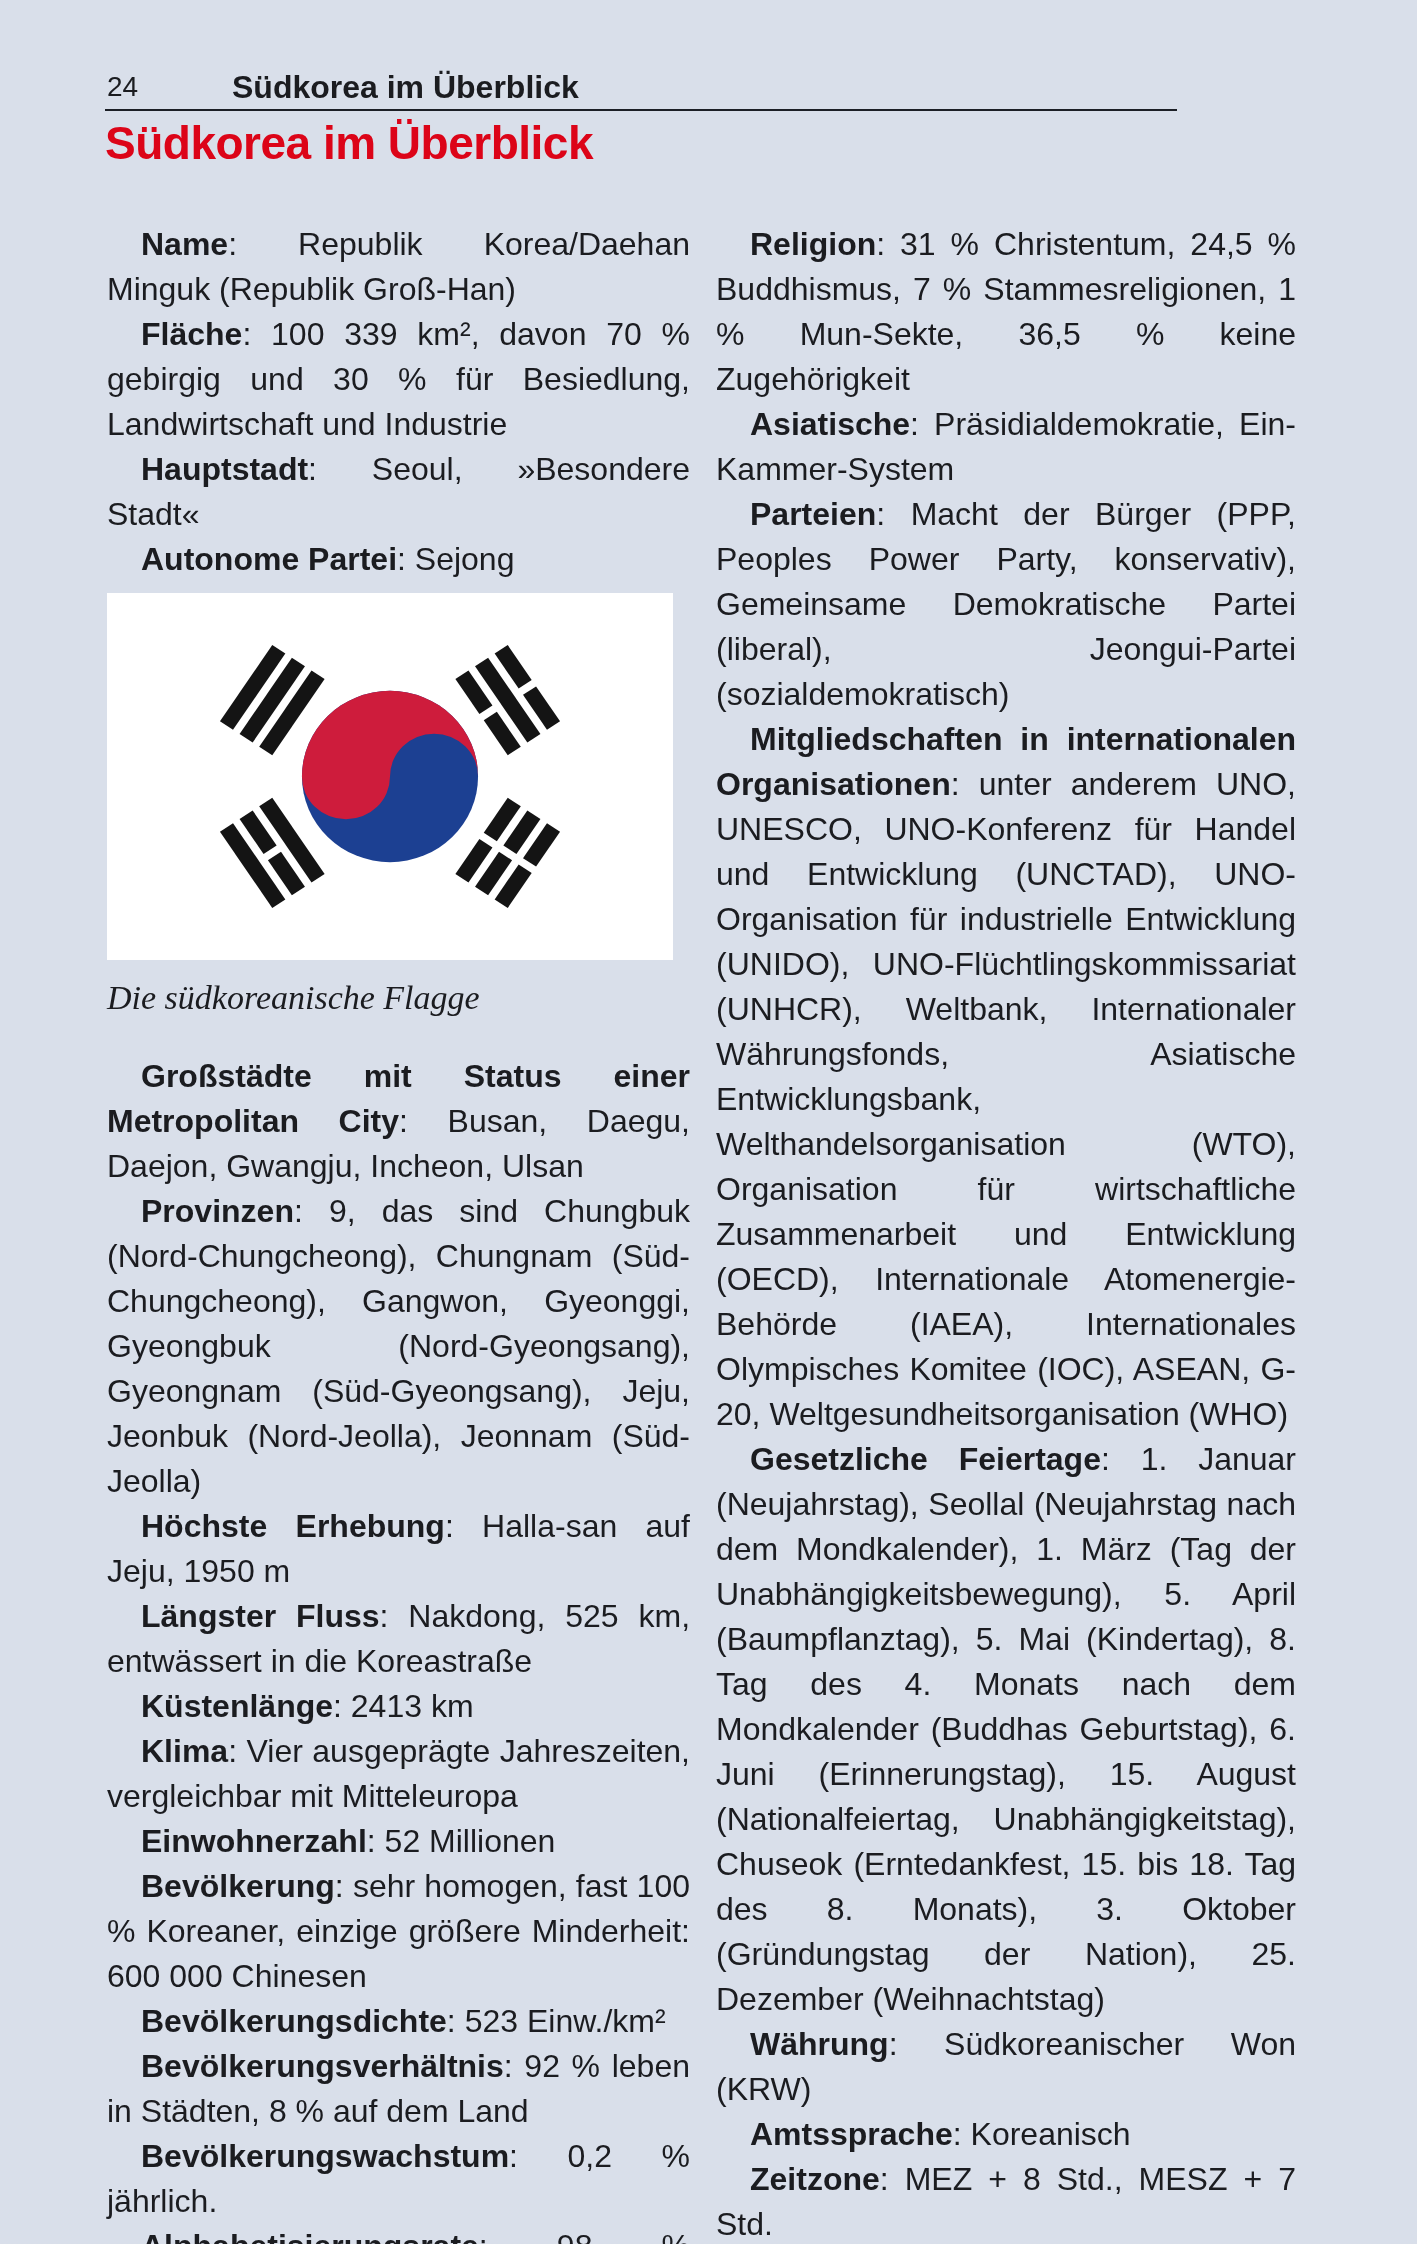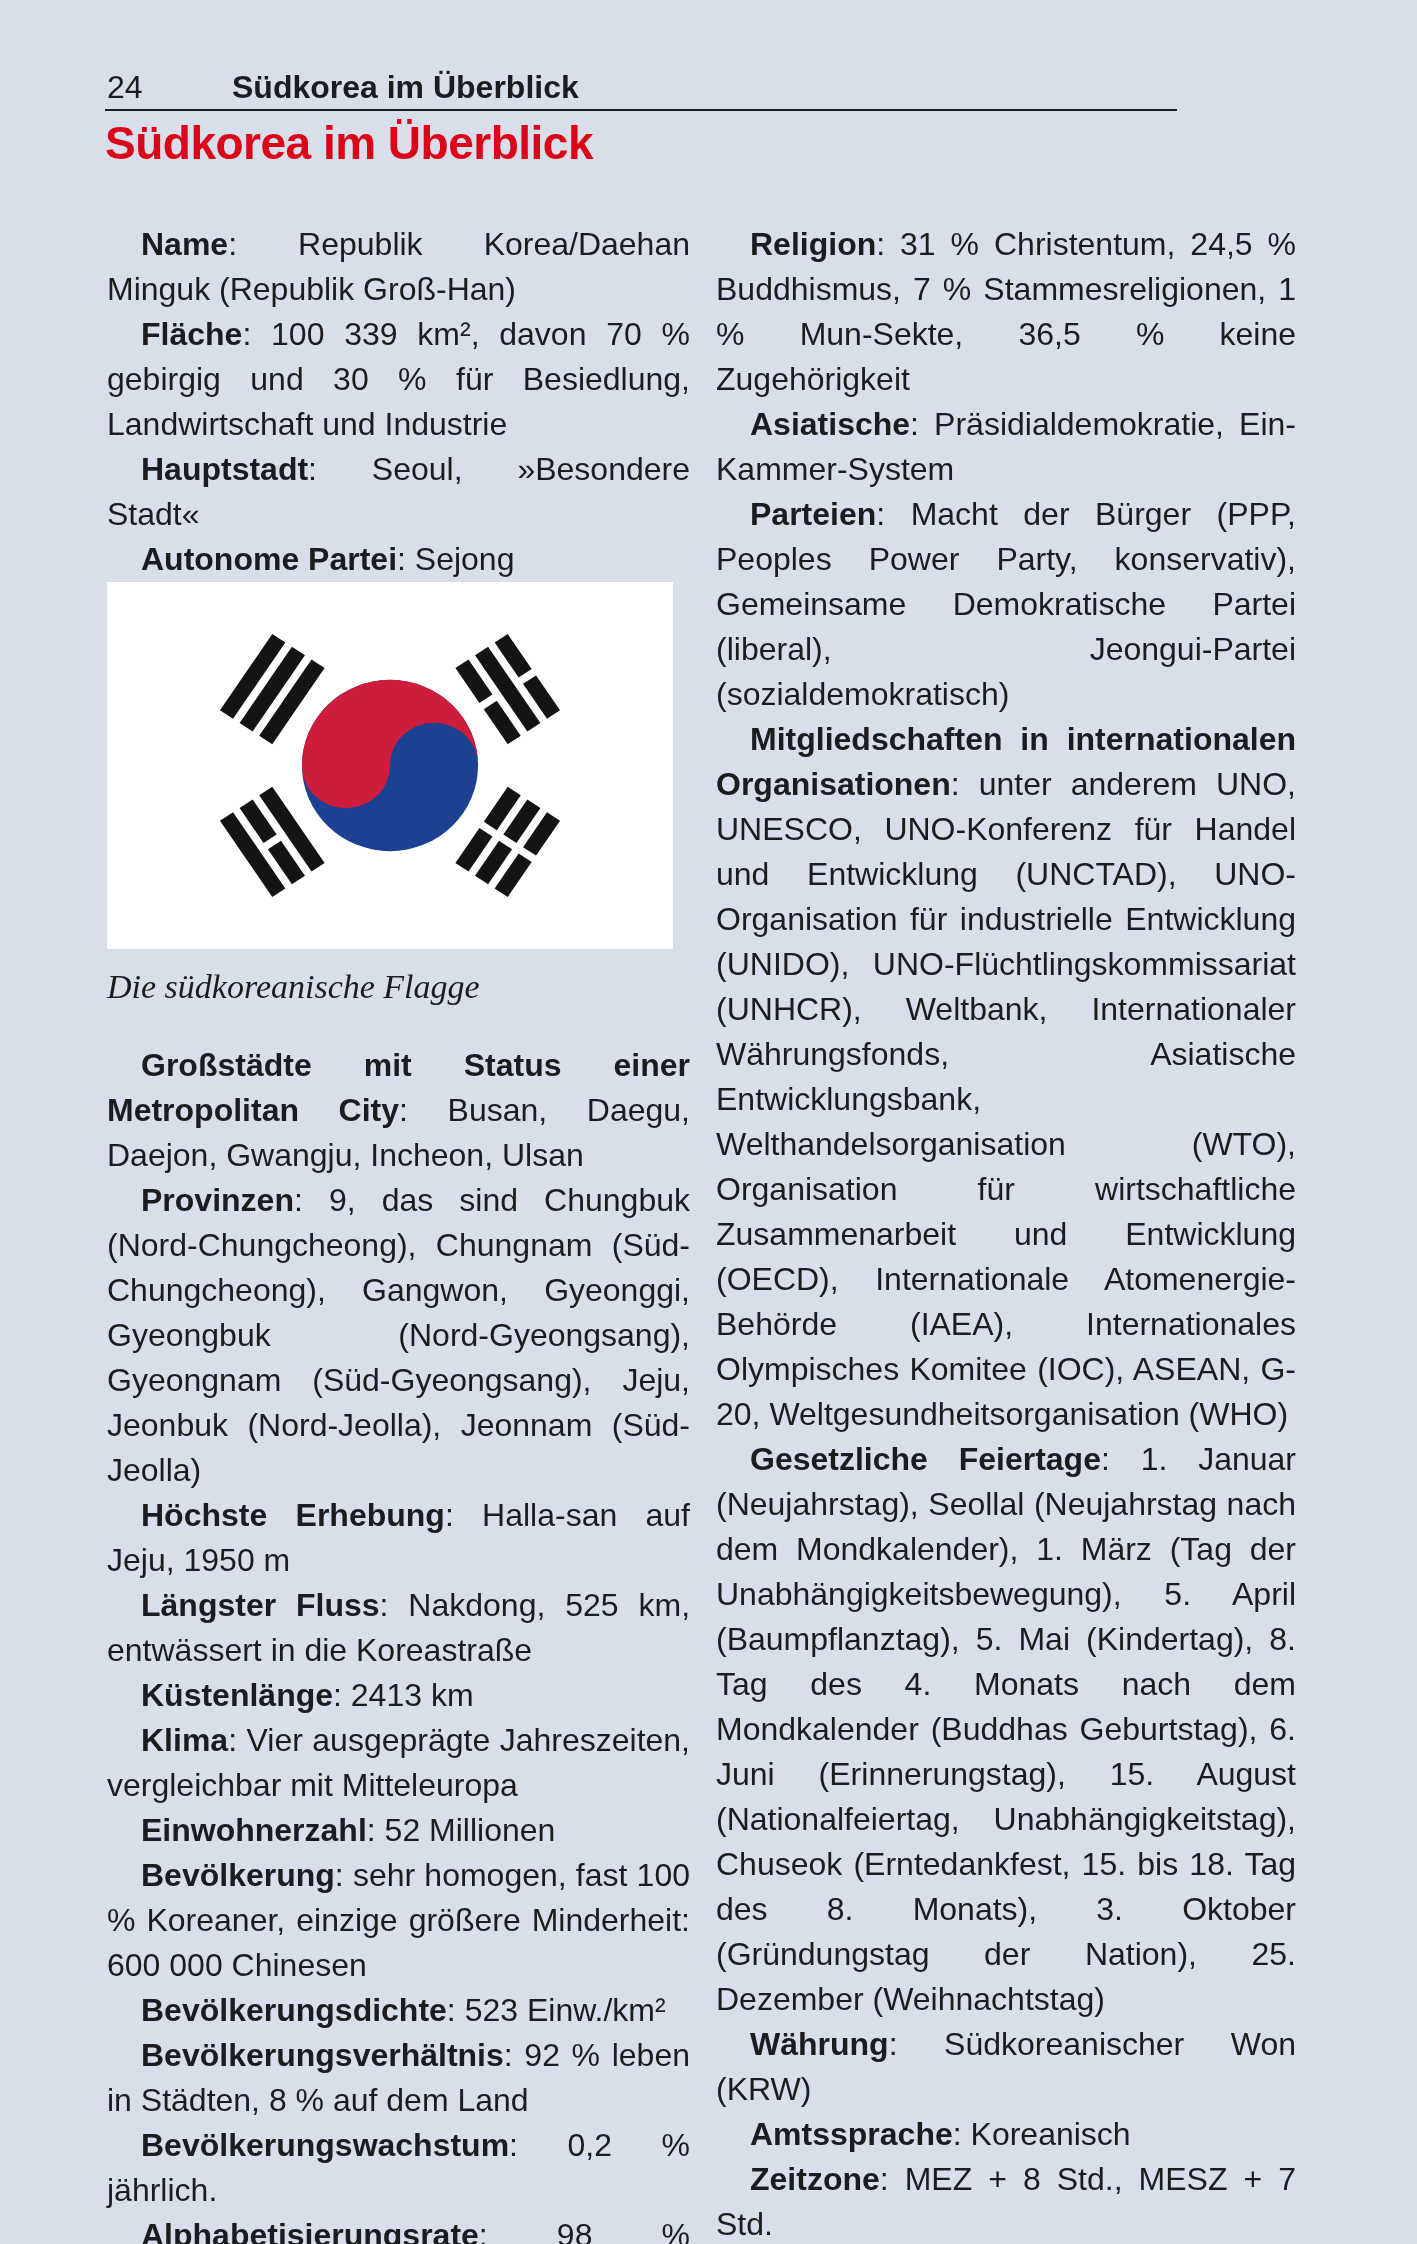--- a/index.html
+++ b/index.html
@@ -11,21 +11,21 @@
   html,body{width:1417px;height:2244px;}
   body{
     background:var(--page_bg);
     font-family:"Liberation Sans", sans-serif;
     color:var(--text);
     position:relative;
     overflow:hidden;
   }
   .page-number{
     position:absolute;left:107px;top:70px;
-    font-size:32px;line-height:34px;font-weight:400;
+    font-size:28px;line-height:34px;font-weight:400;
   }
   .running-head{
     position:absolute;left:232px;top:70px;
     font-size:32px;line-height:34px;font-weight:700;
   }
   .head-rule{
     position:absolute;left:105px;top:109px;
     width:1072px;height:2px;background:var(--rule);
   }
   .page-title{
@@ -37,21 +37,21 @@
     position:absolute;top:222px;
     font-size:32px;line-height:45px;
     text-align:justify;
     hyphens:auto;-webkit-hyphens:auto;
   }
   .col-left{left:107px;width:583px;}
   .col-right{left:716px;width:580px;}
   .fact{margin:0;}
   .fact b{font-weight:700;margin-left:34px;}
   .flag-figure{
-    margin-top:0px;
+    margin-top:11px;
     width:566px;
   }
   .flag-box{
     width:566px;height:367px;background:var(--flag_bg);
     display:block;
   }
   .flag-caption{
     display:block;
     margin-top:16px;margin-bottom:34px;
     font-family:"Liberation Serif", serif;

